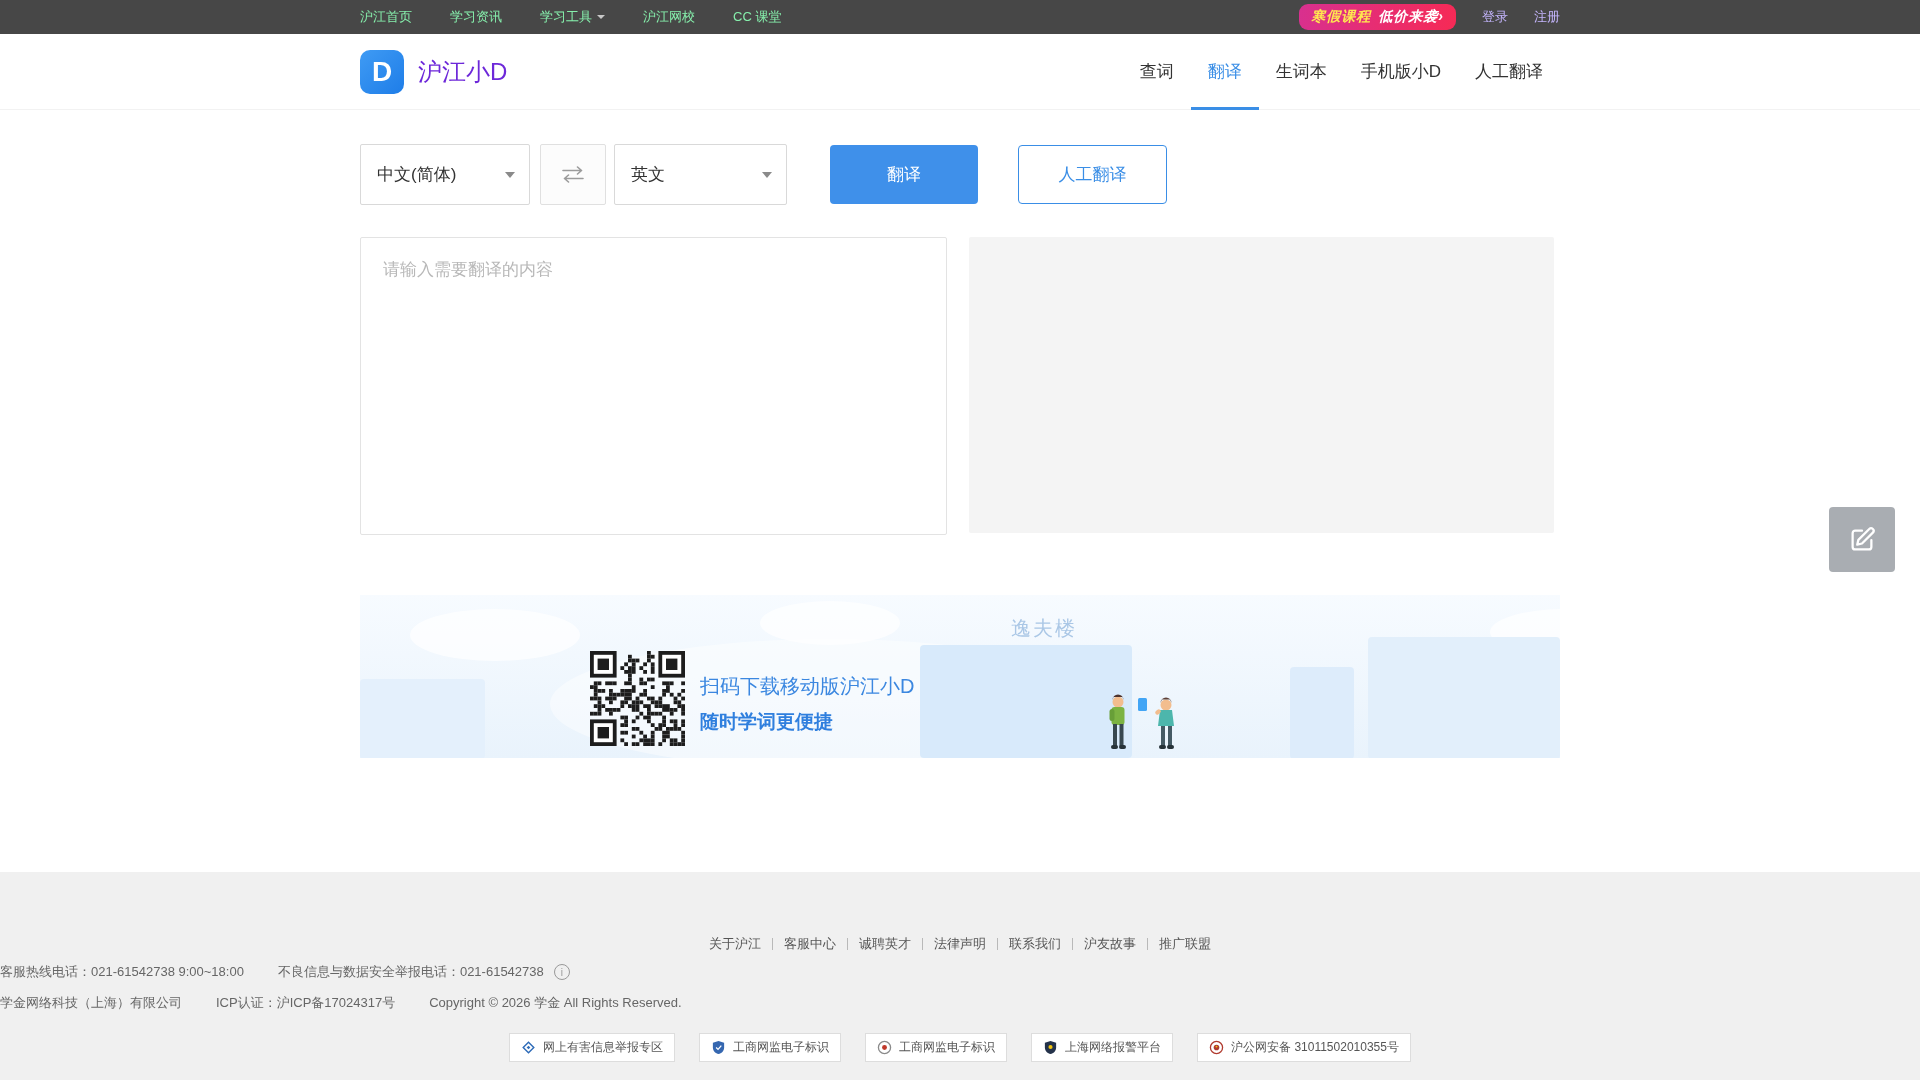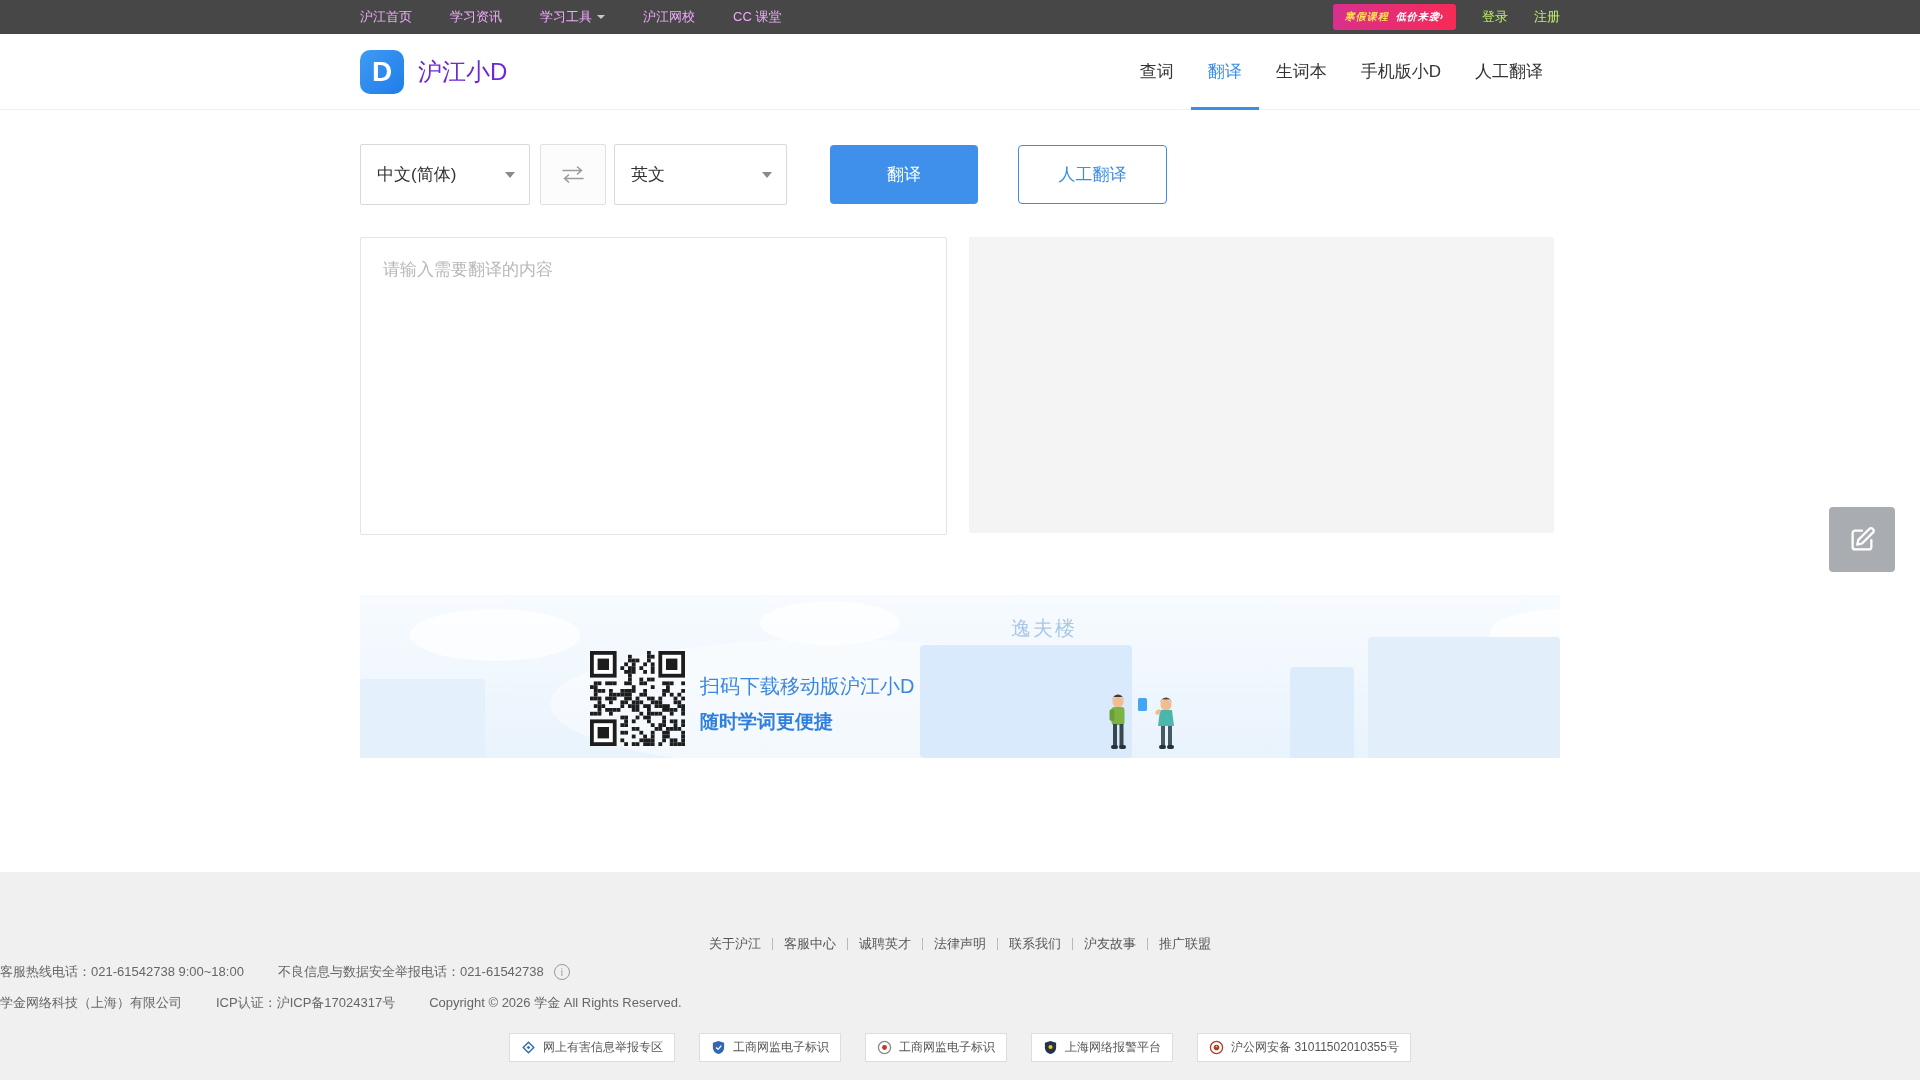--- a/index.html
+++ b/index.html
@@ -3,29 +3,29 @@
 <meta charset="utf-8">
 <style>
   html,body{margin:0;padding:0}
   body{width:1920px;height:1080px;position:relative;overflow:hidden;background:#fff;
        font-family:"Liberation Sans",sans-serif;}
   .container{width:1200px;margin:0 auto;position:relative;height:100%}
 
   
   .topbar{background:#474747;height:34px;font-size:13px}
   .topbar .container{display:flex;align-items:center}
-  .tb-link{color:#f0abfc;margin-right:38px;cursor:pointer;display:flex;align-items:center;gap:5px;white-space:nowrap}
+  .tb-link{color:#86efac;margin-right:38px;cursor:pointer;display:flex;align-items:center;gap:5px;white-space:nowrap}
   .tb-caret{width:0;height:0;border-left:4px solid transparent;border-right:4px solid transparent;border-top:4px solid #c8c8c8}
   .tb-right{margin-left:auto;display:flex;align-items:center;gap:26px}
-  .promo{display:flex;align-items:center;height:26px;padding:0 12px;border-radius:3px;cursor:pointer;
+  .promo{display:flex;align-items:center;height:26px;padding:0 12px;border-radius:9px;cursor:pointer;
          background:linear-gradient(100deg,#d8308f 0%,#f62a55 100%);
-         font-style:italic;font-weight:bold;font-size:10px;letter-spacing:1px;white-space:nowrap}
+         font-style:italic;font-weight:bold;font-size:14px;letter-spacing:1px;white-space:nowrap}
   .promo-left{color:#ffe84f;margin-right:7px}
   .promo-right{color:#fff}
-  .tb-auth{color:#bef264;cursor:pointer;white-space:nowrap}
+  .tb-auth{color:#c4b5fd;cursor:pointer;white-space:nowrap}
 
   
   .header{height:75px;background:#fff;border-bottom:1px solid #f2f2f2}
   .header .container{display:flex;align-items:center}
   .logo{width:44px;height:44px;border-radius:10px;background:linear-gradient(135deg,#3f9bf4,#1e7de8);
         color:#fff;font-weight:bold;font-size:28px;display:flex;align-items:center;justify-content:center;cursor:pointer}
   .site-title{font-size:24px;color:#6d28d9;margin-left:14px}
   .nav{margin-left:auto;display:flex;height:100%}
   .nav-item{display:flex;align-items:center;padding:0 17px;font-size:17px;color:#333;cursor:pointer;position:relative;white-space:nowrap}
   .nav-item.active{color:#3a8ee6}

